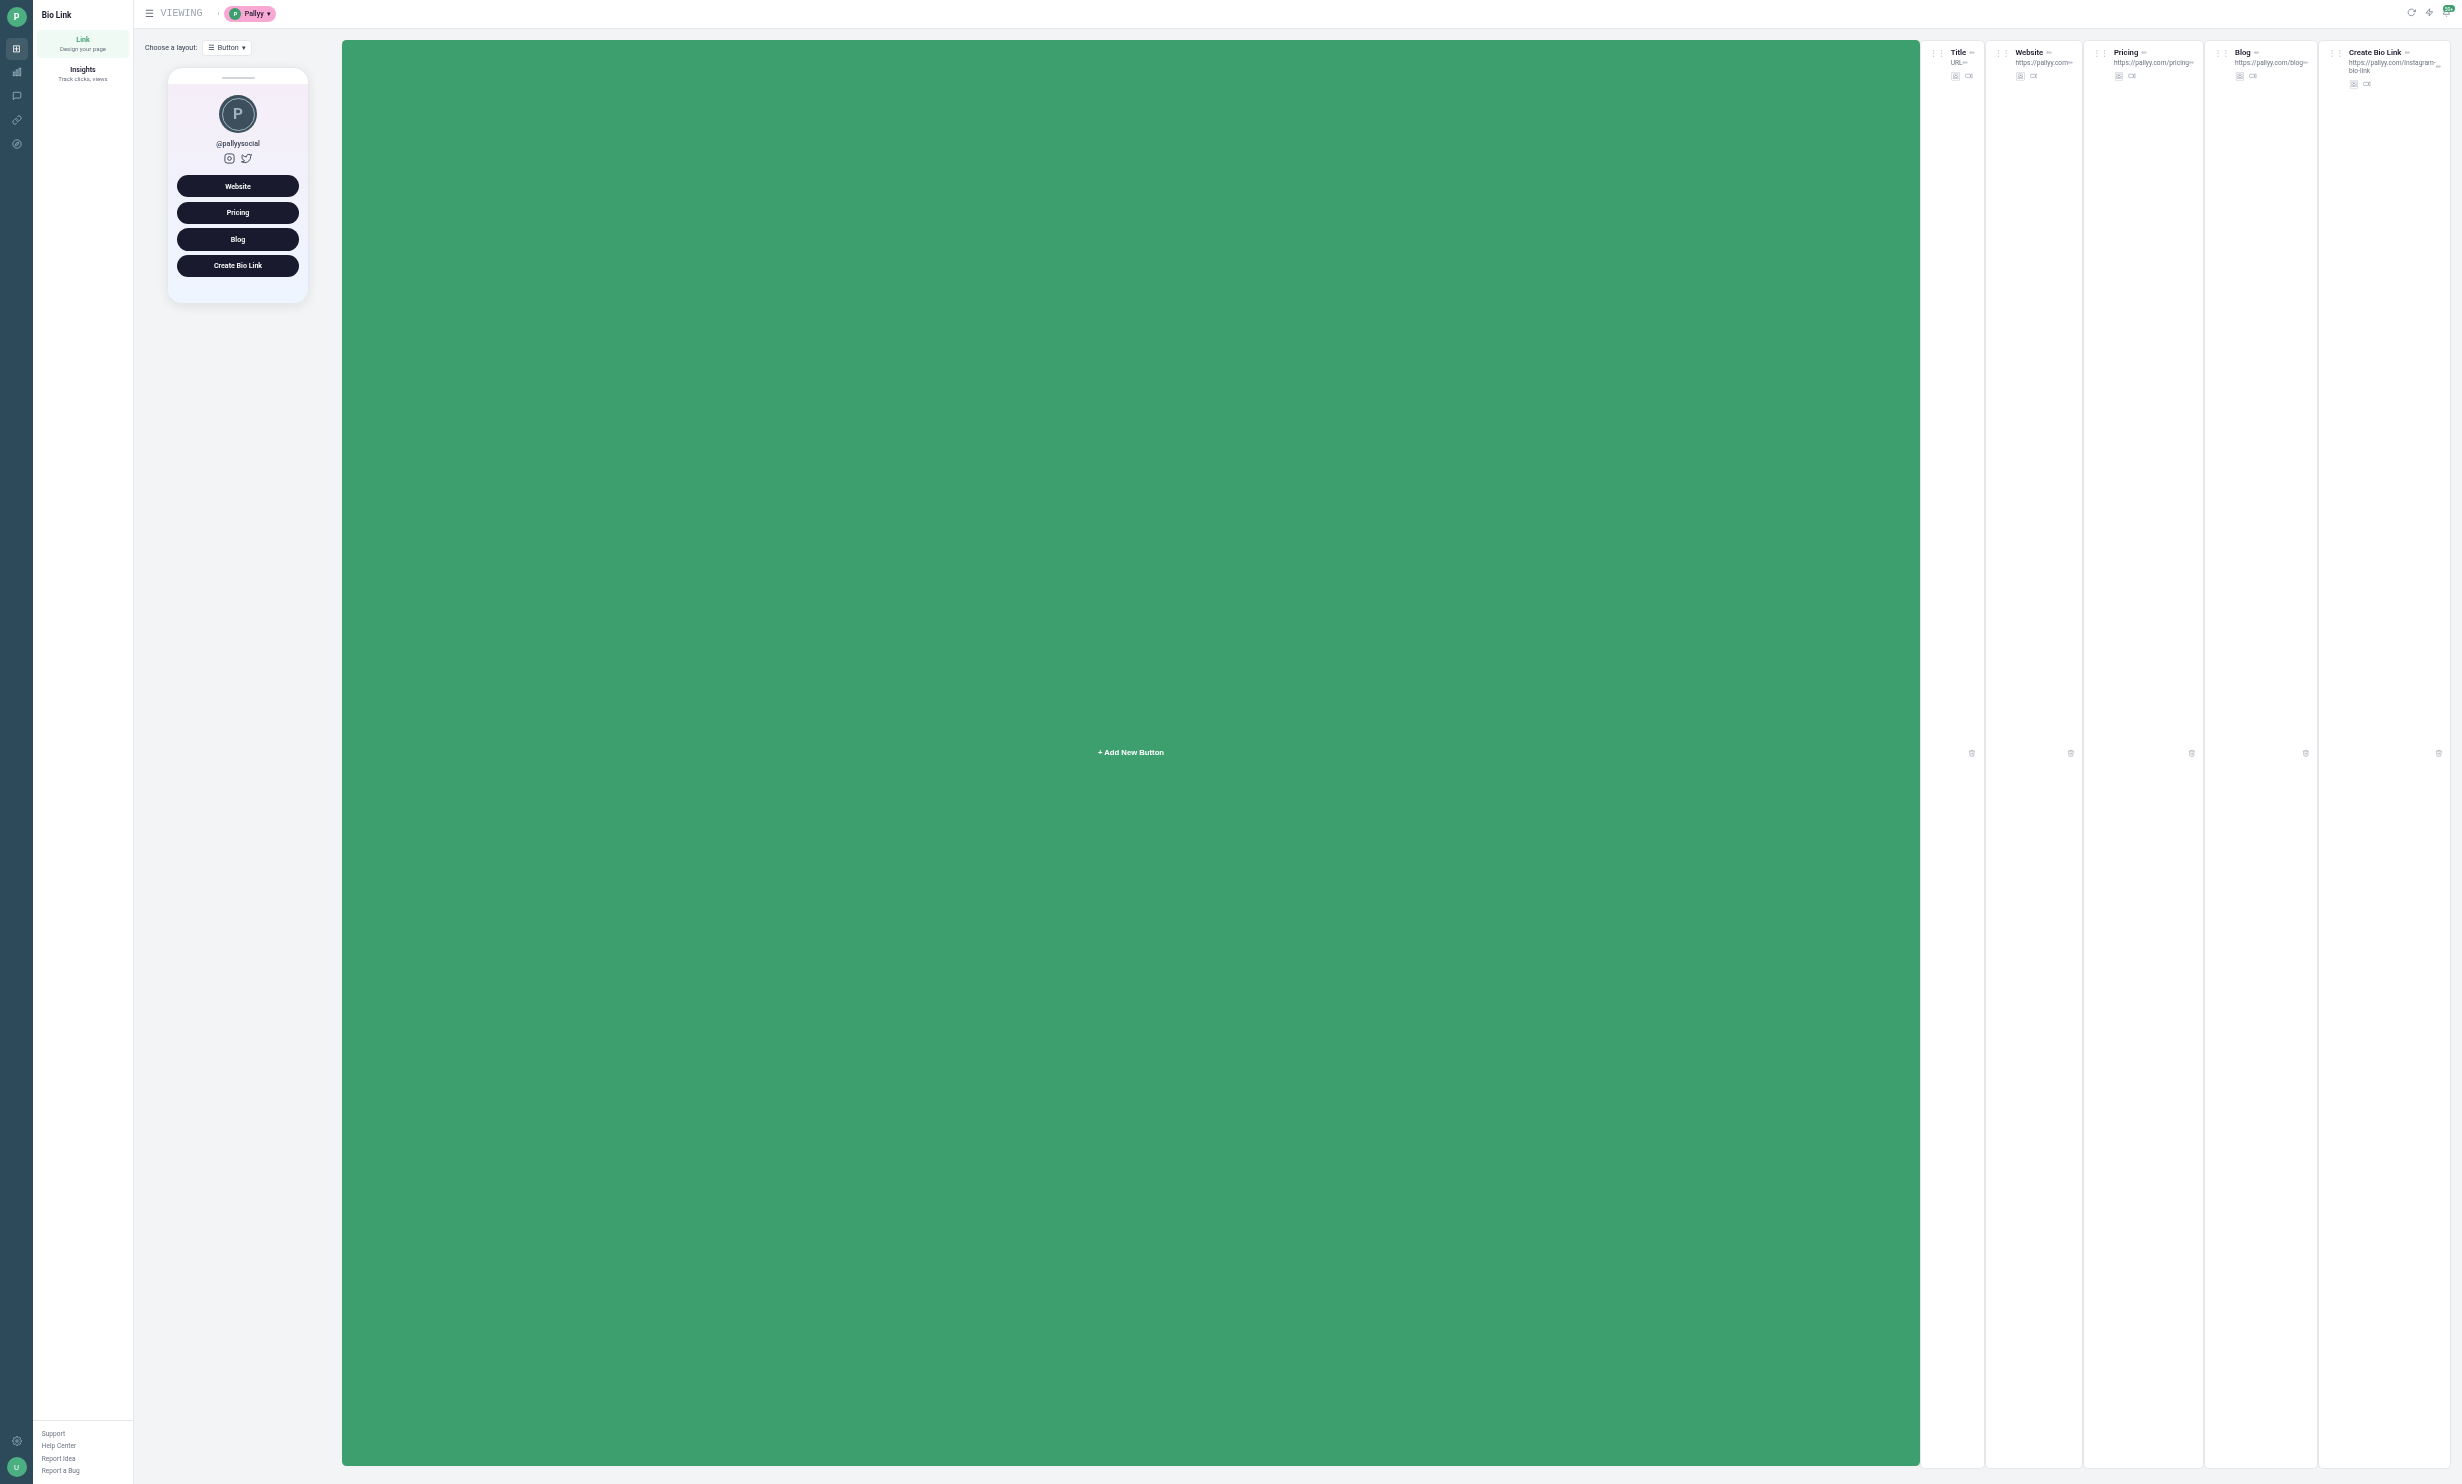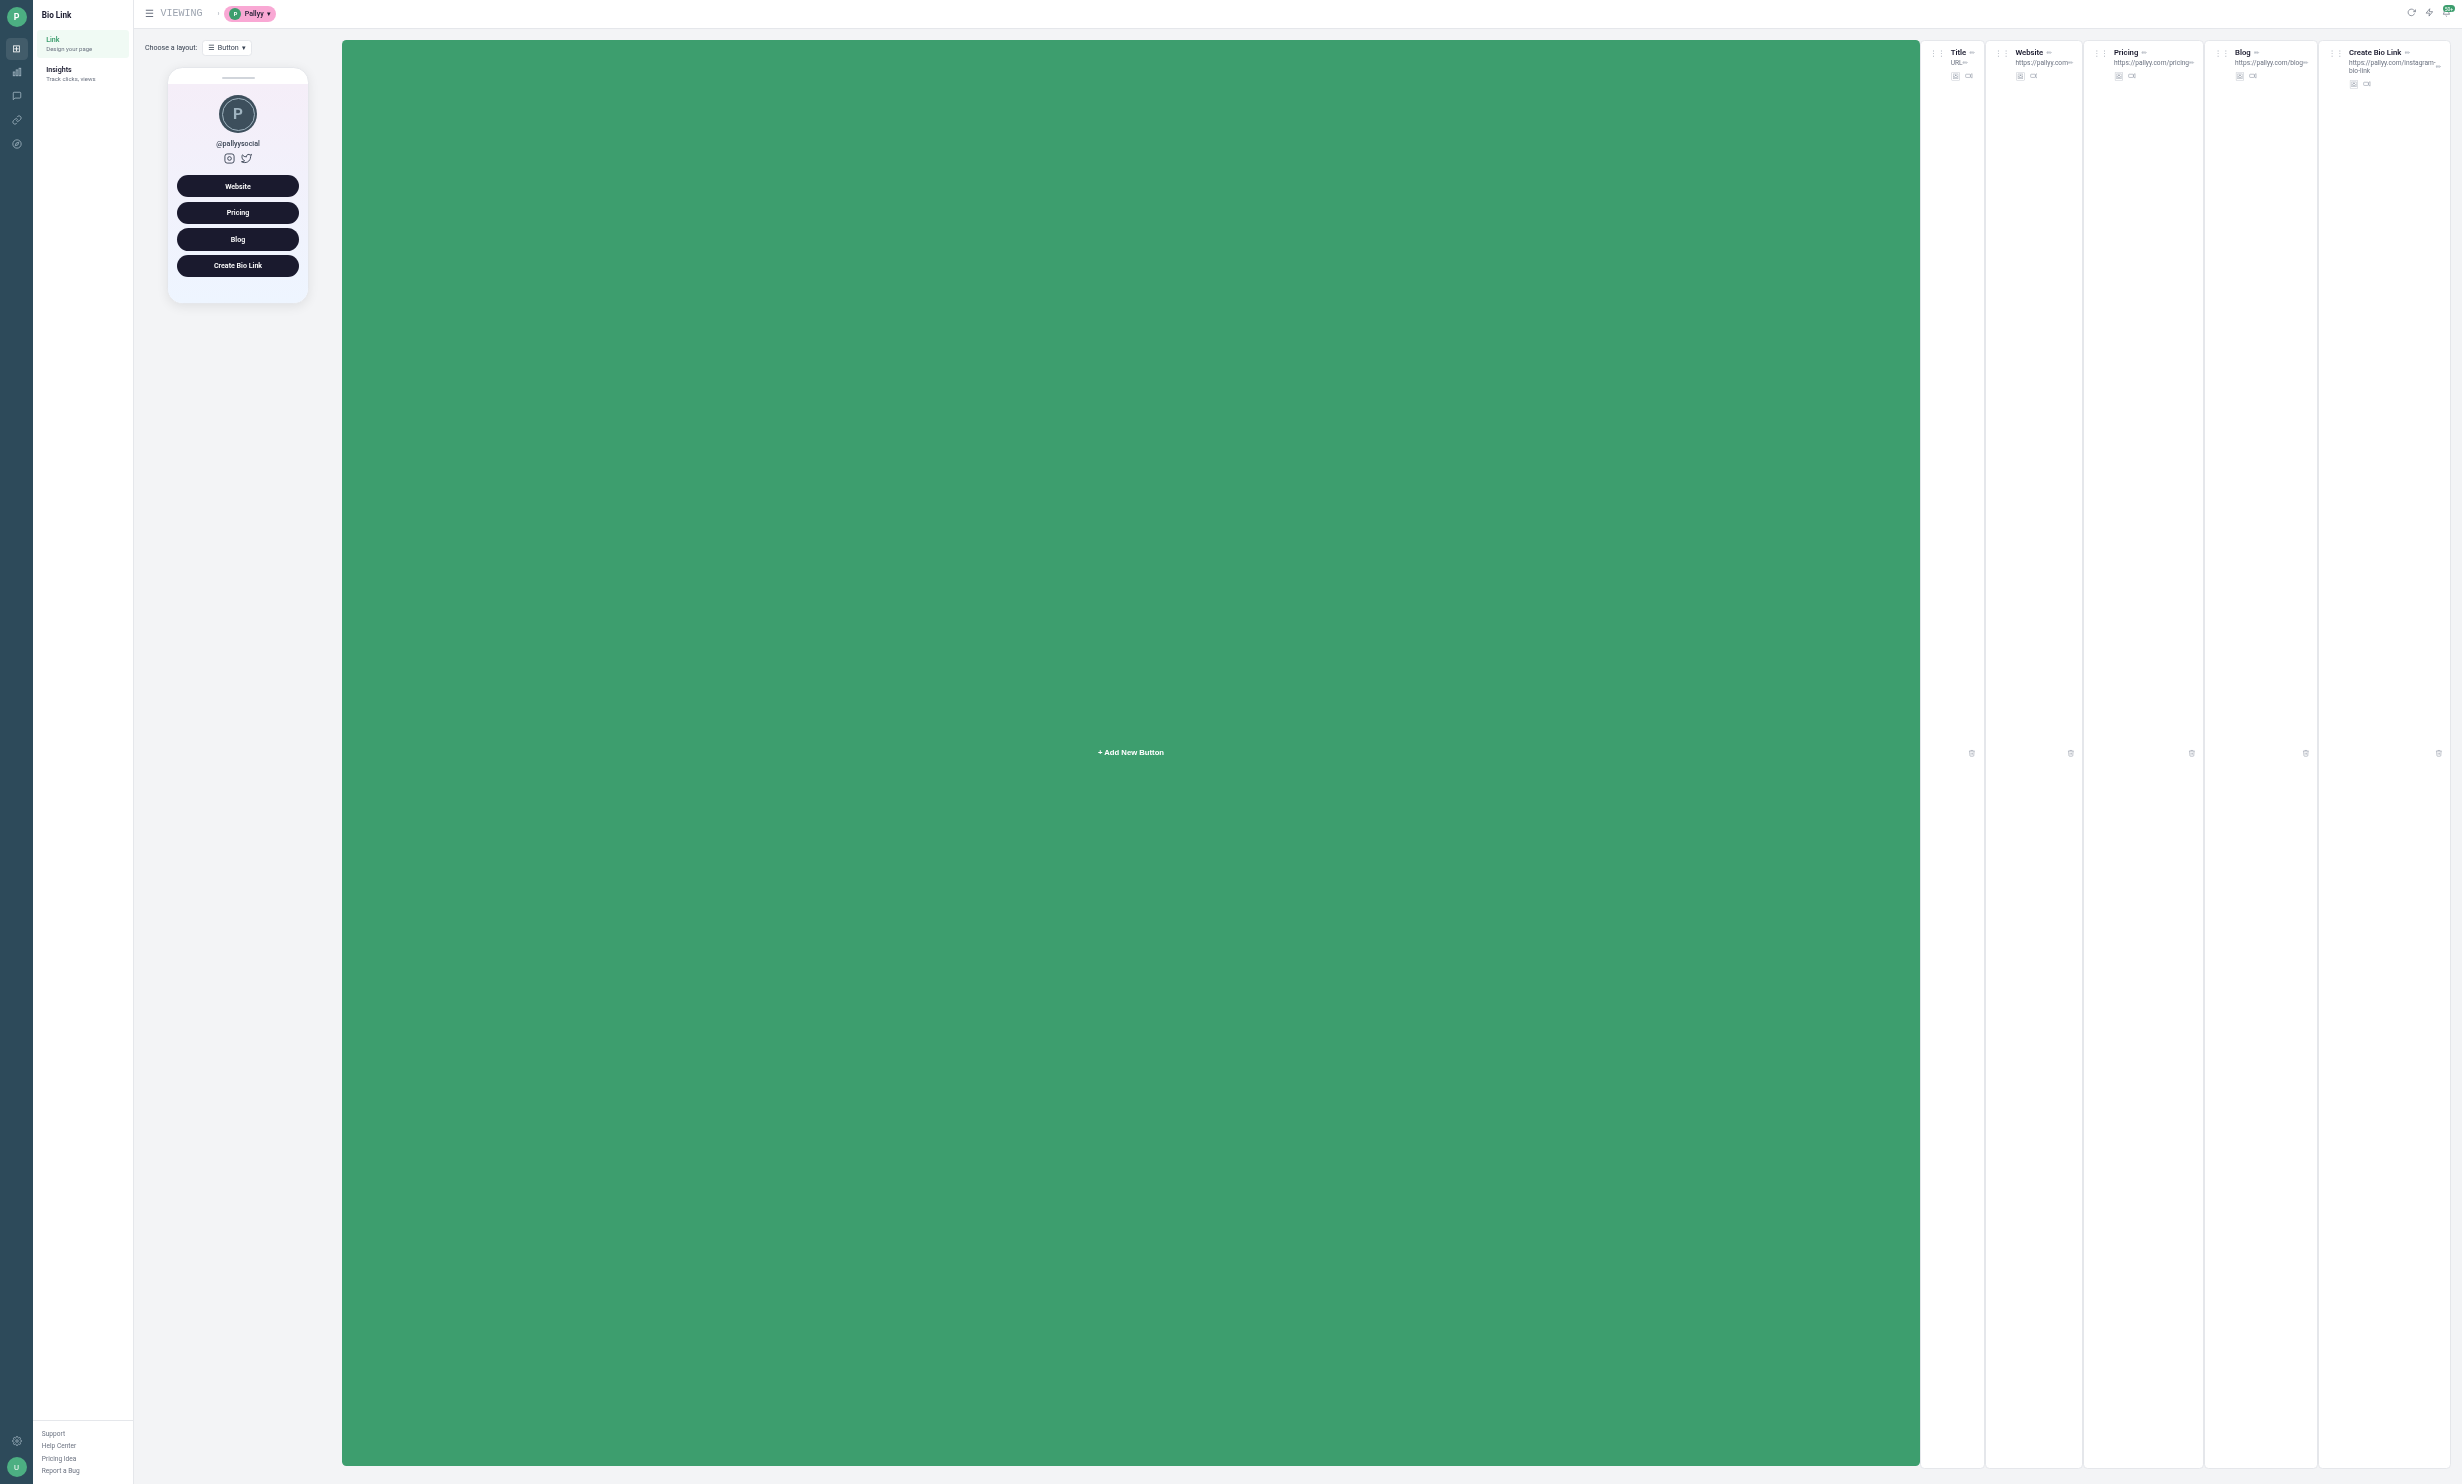--- a/index.html
+++ b/index.html
@@ -82,20 +82,21 @@
     }
     .left-panel-nav {
       padding: 6.6px 0;
       flex: 1;
     }
     .nav-item {
       padding: 5.5px 8.8px;
       cursor: pointer;
       border-radius: 3.3px;
       margin: 1.1px 4.4px;
+      text-align: center;
     }
     .nav-item.active { background: #f0faf4; }
     .nav-item-title {
       font-size: 7.1px;
       font-weight: 600;
       color: #1a1a2e;
     }
     .nav-item.active .nav-item-title { color: #3d9e6e; }
     .nav-item-sub {
       font-size: 6px;
@@ -512,21 +513,21 @@
       <div class="nav-item-sub">Design your page</div>
     </div>
     <div class="nav-item">
       <div class="nav-item-title">Insights</div>
       <div class="nav-item-sub">Track clicks, views</div>
     </div>
   </div>
   <div class="left-panel-footer">
     <span class="footer-link">Support</span>
     <span class="footer-link">Help Center</span>
-    <span class="footer-link">Pricing Idea</span>
+    <span class="footer-link">Report Idea</span>
     <span class="footer-link">Report a Bug</span>
   </div>
 </div>
 
 <div class="main">
 
   <div class="topbar">
     <span class="topbar-hamburger">☰</span>
     <span class="topbar-viewing">VIEWING</span>
     <span class="topbar-arrow">›</span>

